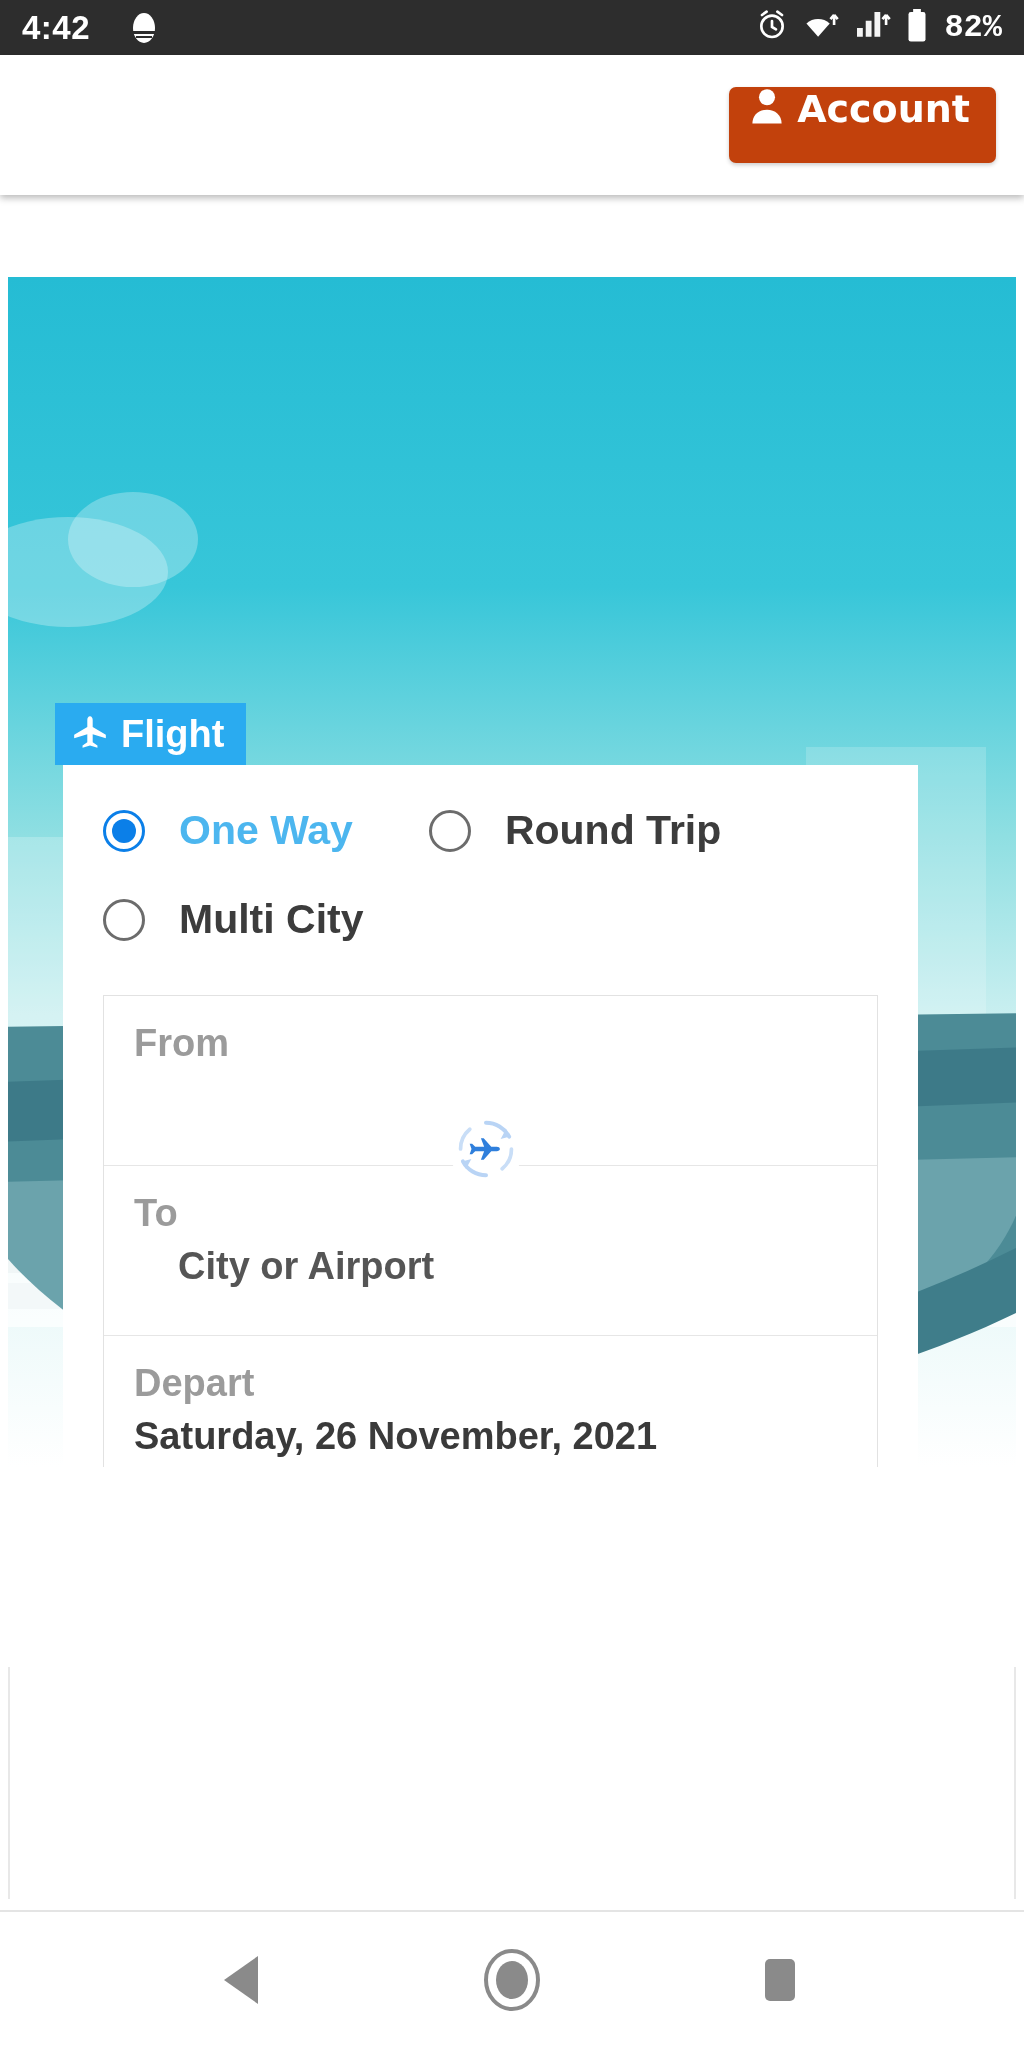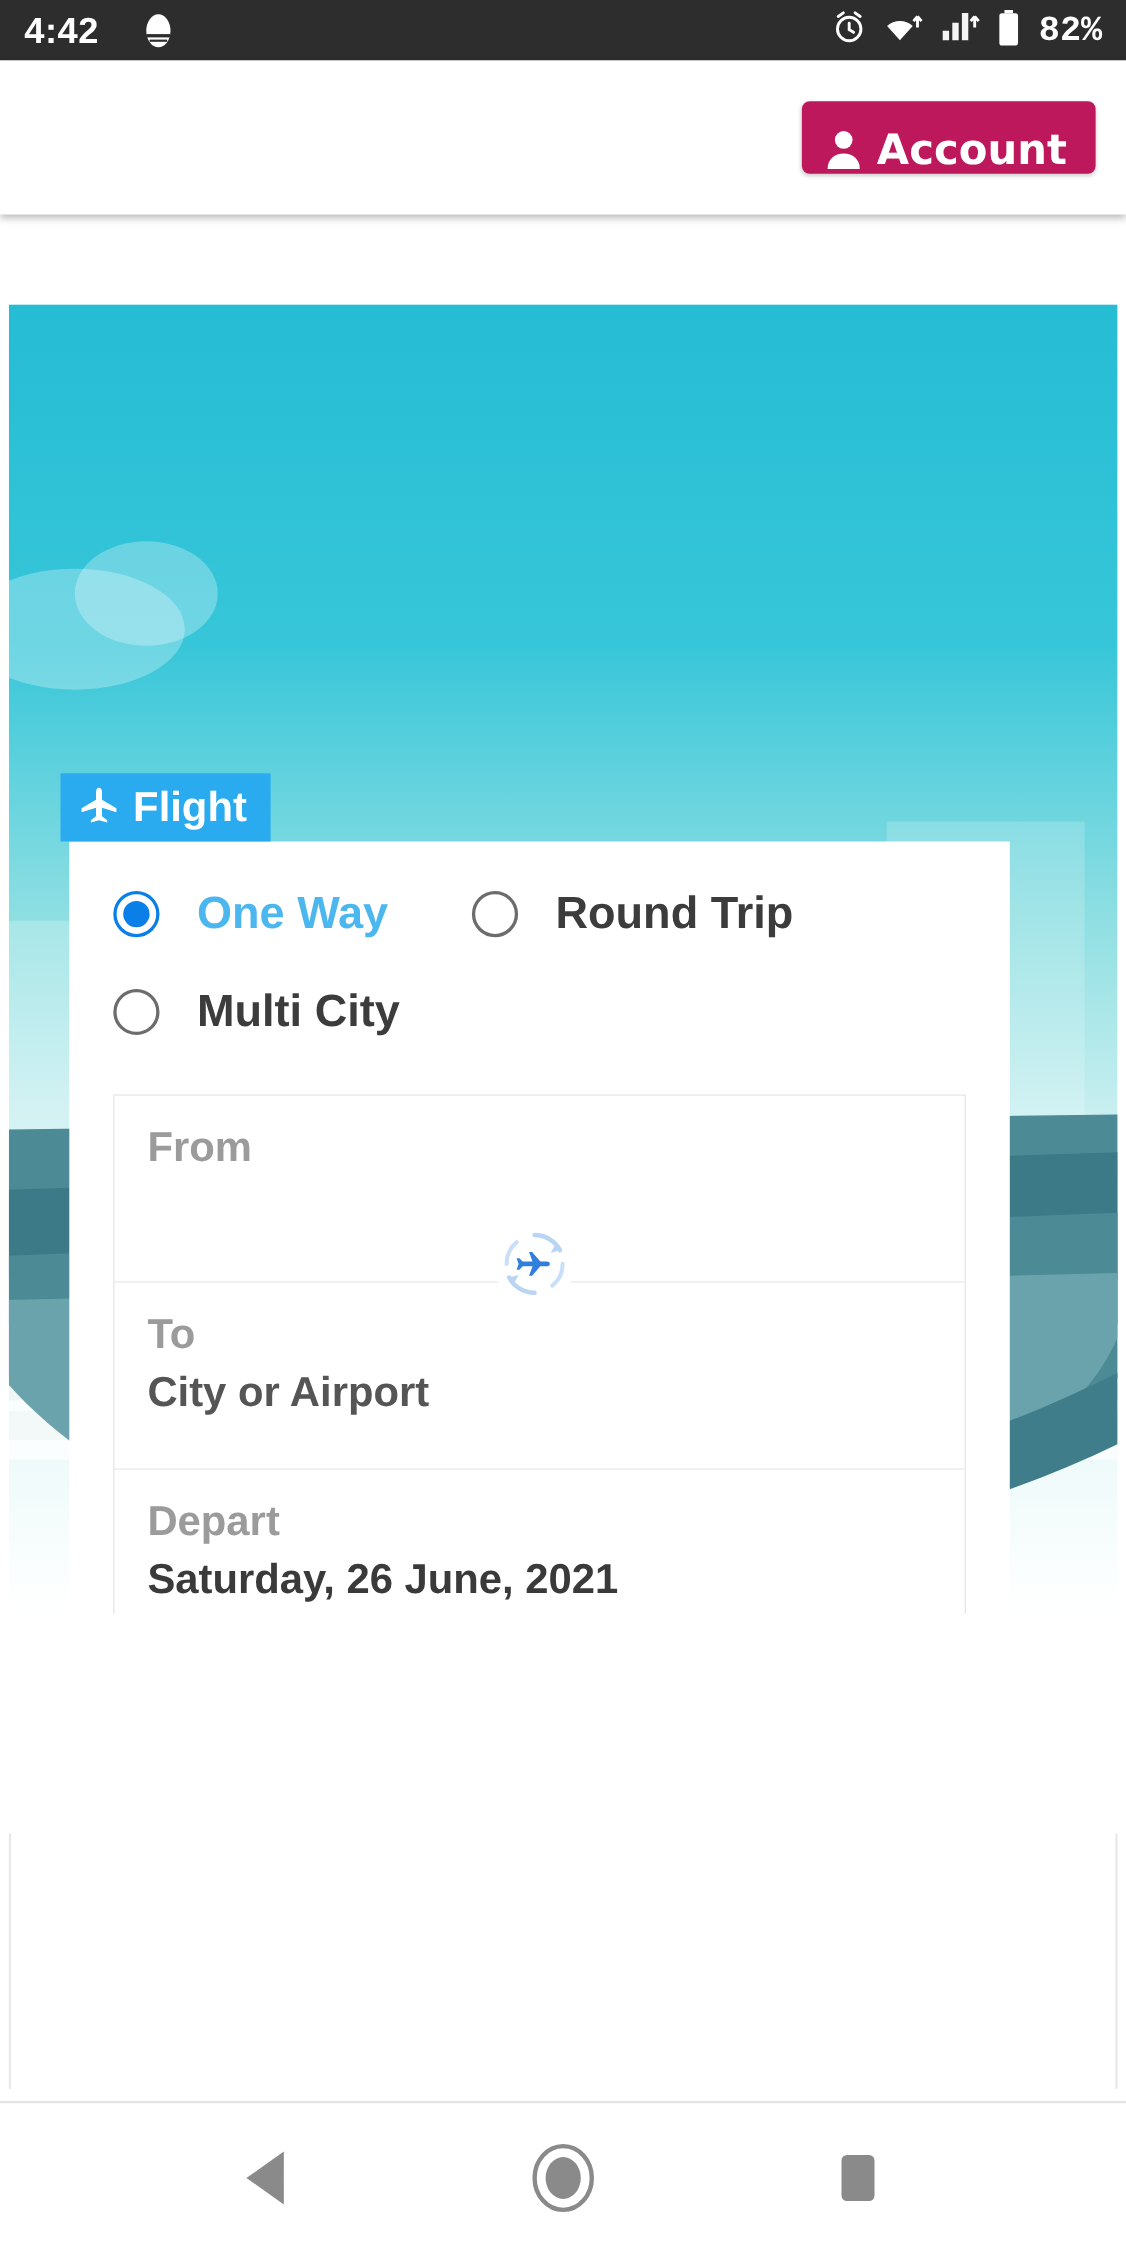--- a/index.html
+++ b/index.html
@@ -44,24 +44,24 @@
   .logo-r{
     position:relative;
     width:62px; height:64px;
     margin:0 8px;
     align-self:center;
   }
   .logo-r svg{ display:block; }
   .logo-tm{ font-size:17px; color:#333; margin-left:3px; align-self:flex-start; position:relative; top:6px;}
   .account-btn{
     margin-left:auto;
-    background:#be185d;
+    background:#c2410c;
     border:none; border-radius:7px;
-    height:66px;
-    display:flex; align-items:flex-end; gap:12px;
+    height:76px;
+    display:flex; align-items:flex-start; gap:12px;
     padding:0 26px 0 20px;
     color:#fff;
     box-shadow:0 2px 4px rgba(0,0,0,.2);
     cursor:pointer;
   }
   .account-label{ font-family:"DejaVu Sans", sans-serif; font-size:38px; font-weight:bold;}
 
   
   .page-gap{ height:82px; background:#ffffff; }
 
@@ -157,21 +157,21 @@
   .field{
     padding:26px 30px 30px 30px;
     border-bottom:1px solid #e6e6e6;
     cursor:pointer;
     min-height:170px;
   }
   .field:last-child{ border-bottom:none; }
   .field-label{ font-size:38px; color:#9b9b9b; margin-bottom:10px; }
   .field-value{ font-size:38px; color:#3a3a3a; }
   .field-value.filled{ color:#2e2e2e; }
-  .field-value.placeholder{ color:#555555; }
+  .field-value.placeholder{ color:#555555;margin-left:44px; }
 
   .swap-btn{
     position:absolute; left:345px; top:116px;
     width:74px; height:74px;
     background:#ffffff; border-radius:50%;
     display:flex; align-items:center; justify-content:center;
     cursor:pointer; z-index:3;
   }
 
   
@@ -331,21 +331,21 @@
         </svg>
       </div>
 
       <div class="field">
         <div class="field-label">To</div>
         <div class="field-value placeholder">City or Airport</div>
       </div>
 
       <div class="field">
         <div class="field-label">Depart</div>
-        <div class="field-value">Saturday, 26 June, 2021</div>
+        <div class="field-value">Saturday, 26 November, 2021</div>
       </div>
 
     </div>
   </div>
 </div>
 
 <div class="page-bottom"></div>
 
 <div class="nav-bar">
   <div class="nav-btn">

